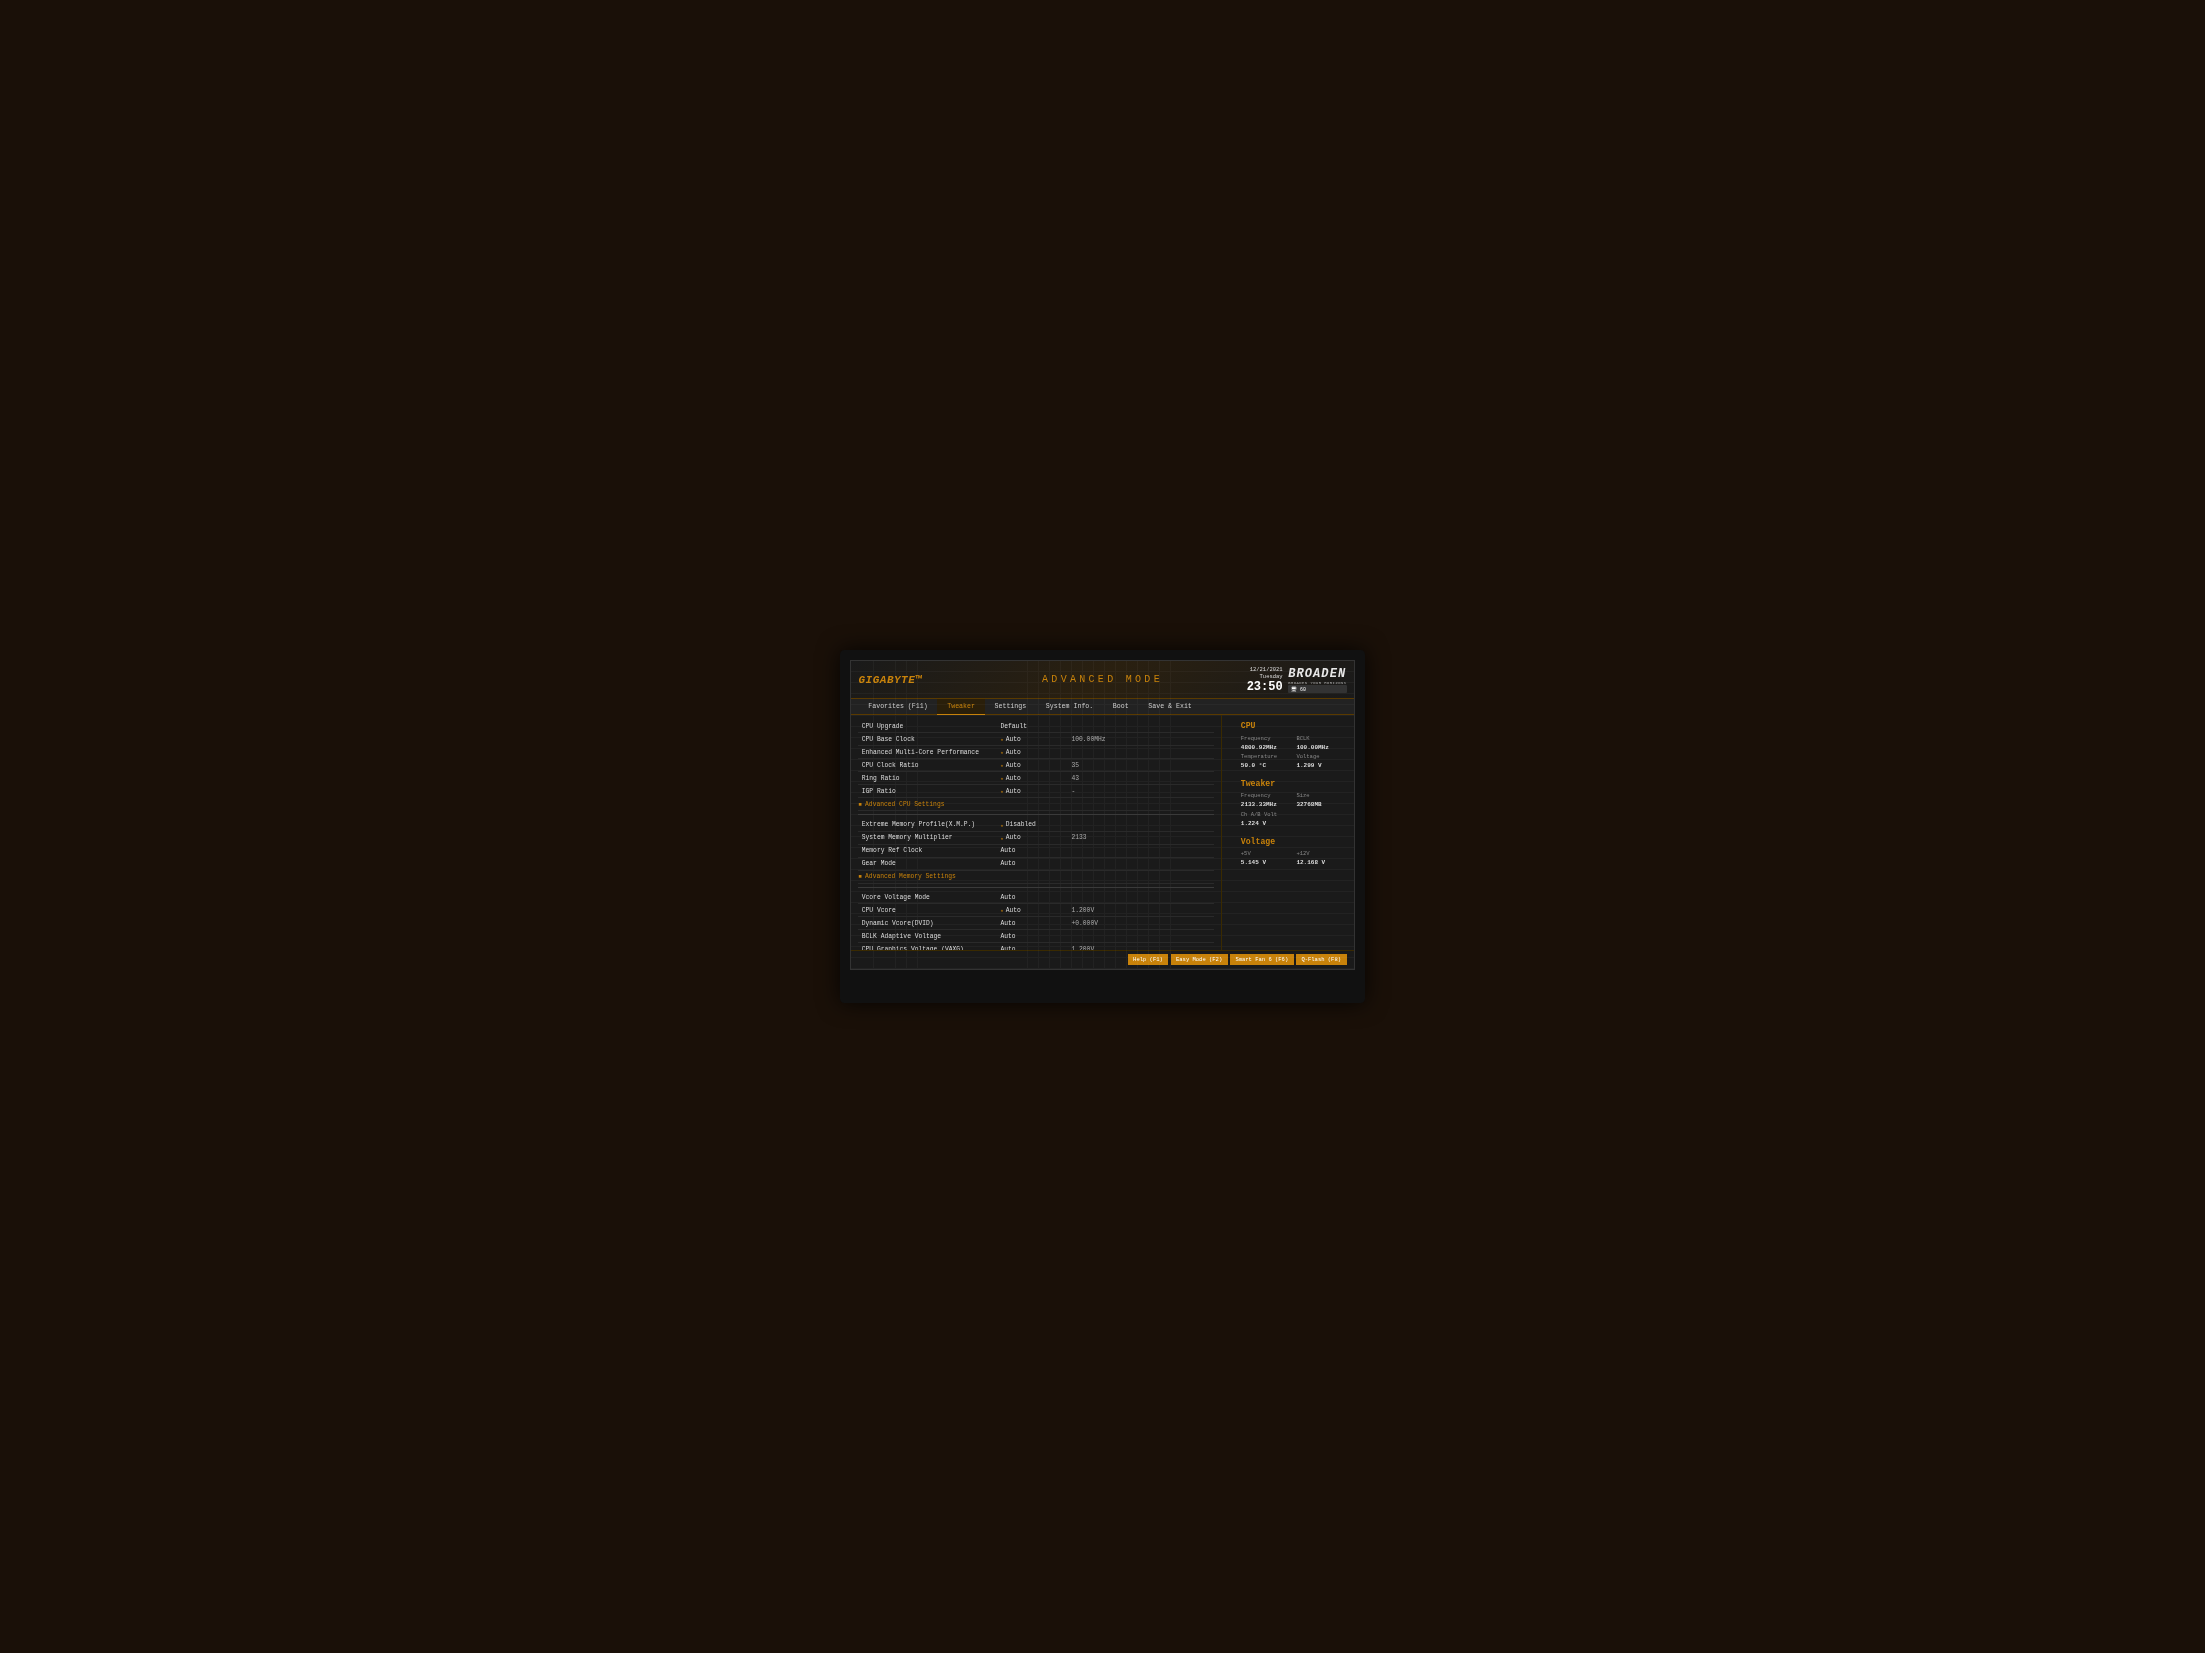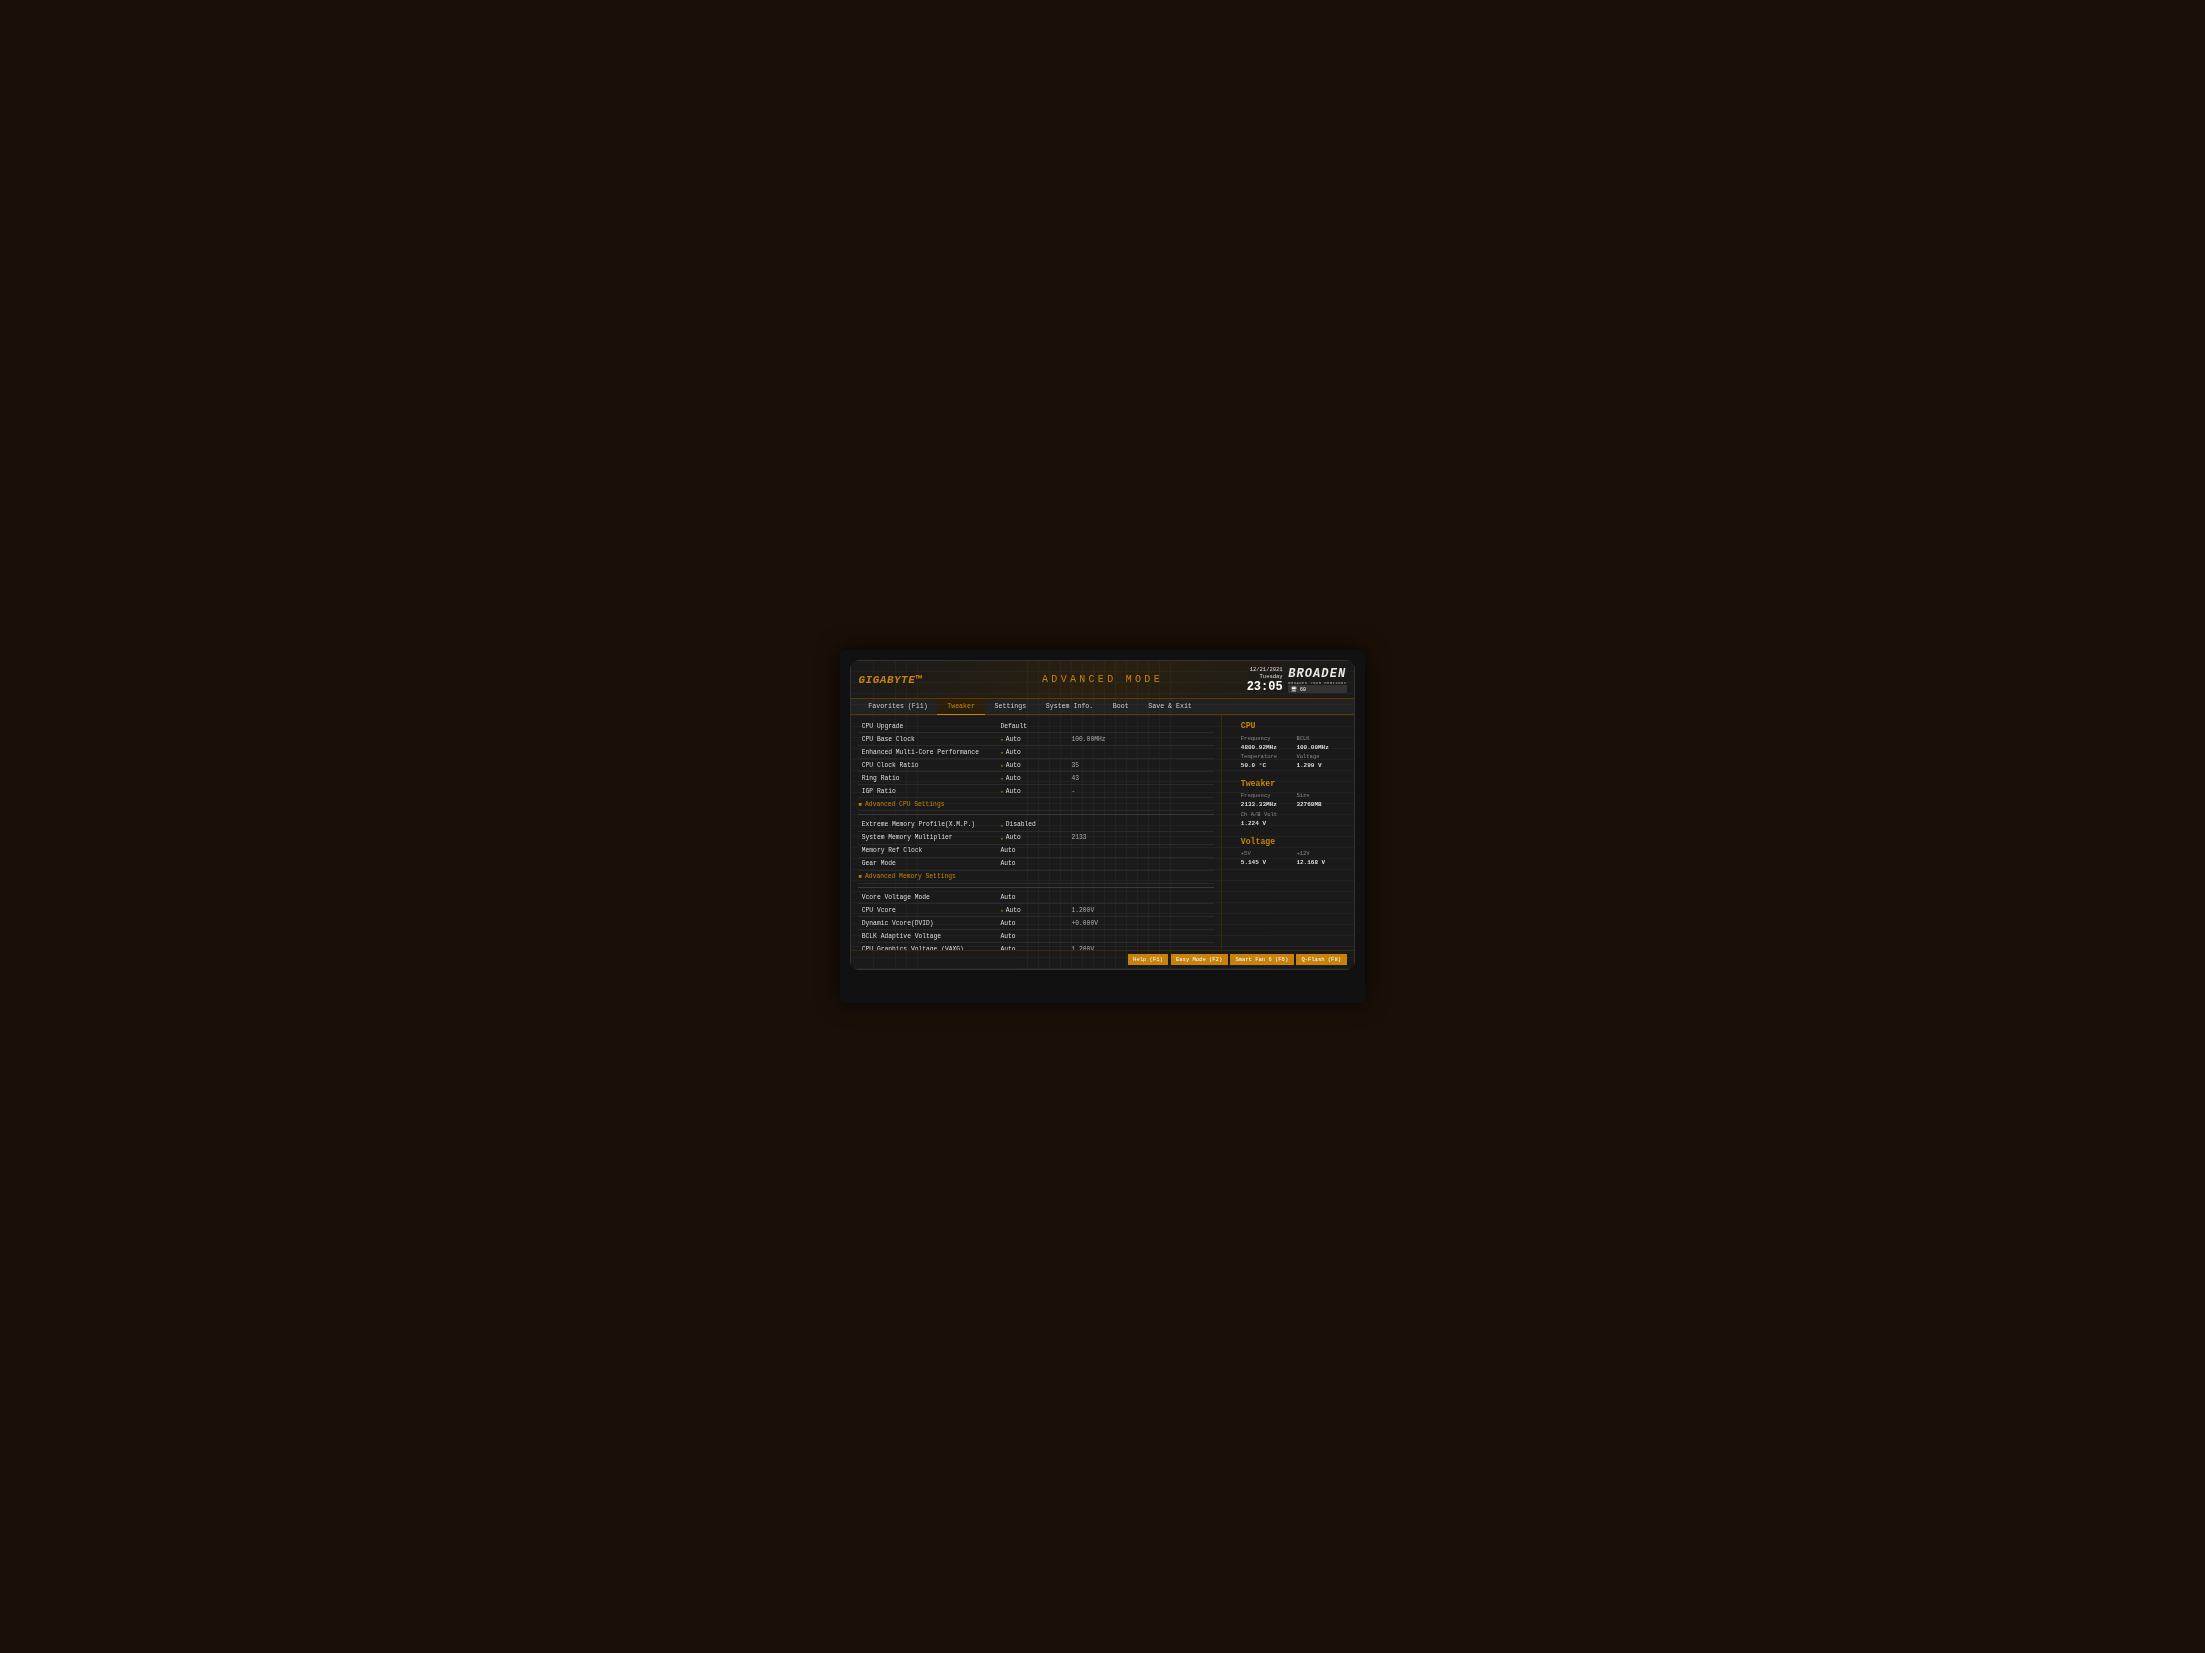--- a/index.html
+++ b/index.html
@@ -16,21 +16,20 @@
       border-radius: 4.4px;
       padding: 9.8px 9.8px 33px 9.8px;
       width: 525px;
       box-shadow: 0 0 22px rgba(0,0,0,0.8);
     }
     .screen {
       background: #1c1c1c;
       width: 100%;
       position: relative;
       overflow: hidden;
-      border-radius: 9px;
     }
     
     .bios-container {
       background: #1a1a1a;
       width: 100%;
       min-height: 284px;
       position: relative;
       border: 0.5px solid #333;
     }
     
@@ -258,21 +257,21 @@
 
       <div class="bios-header">
         <div class="gigabyte-logo">GIGABYTE™</div>
 
         <div class="advanced-mode-title">ADVANCED MODE</div>
 
         <div class="header-right">
           <div class="datetime-block">
             <div>12/21/2021</div>
             <div>Tuesday</div>
-            <div class="time">23:05</div>
+            <div class="time">23:50</div>
           </div>
           <div>
             <div class="vision-logo">BROADEN</div>
             <div class="vision-subtitle">BROADEN YOUR HORIZONS</div>
             <div class="fps-badge">
               🖥 <span>60</span>
             </div>
           </div>
         </div>
       </div>

